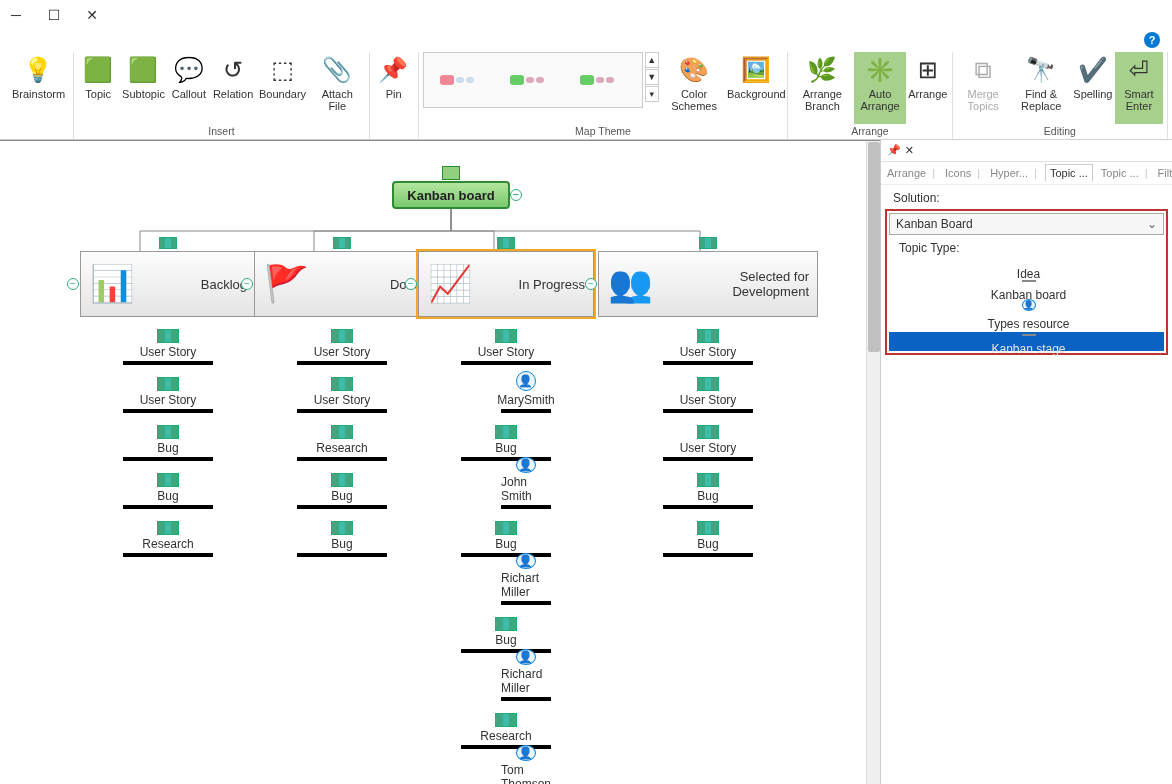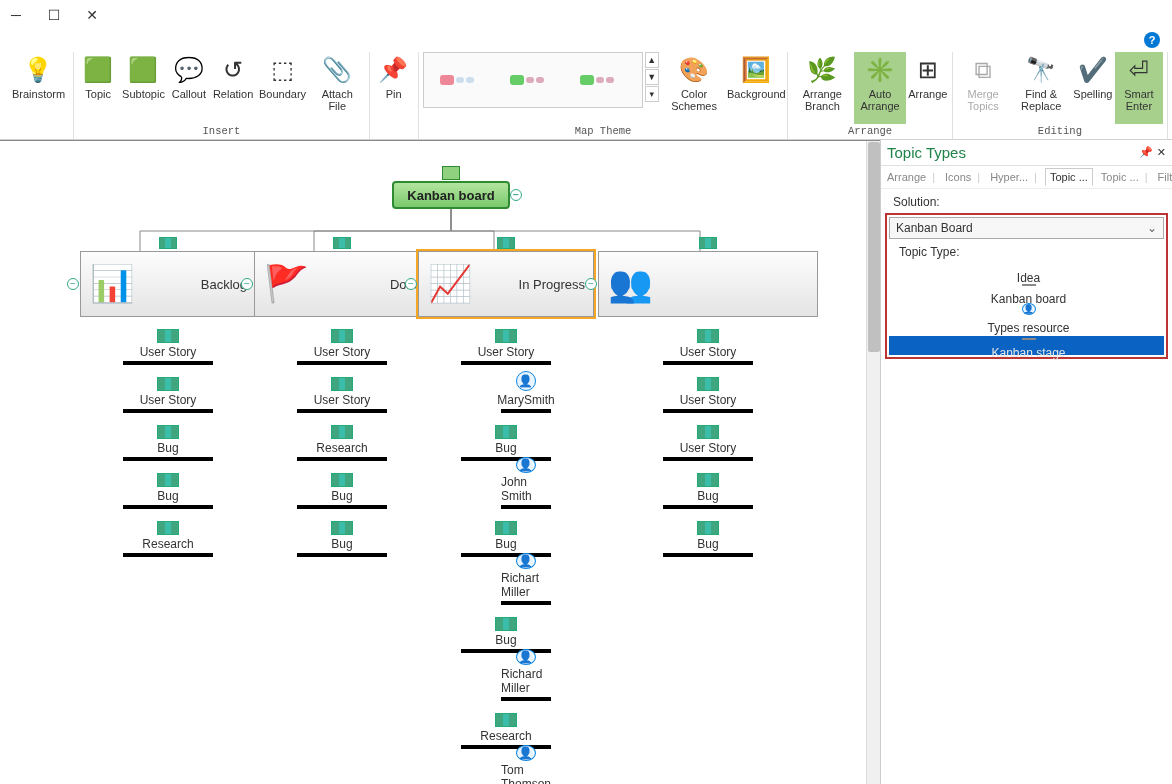--- a/index.html
+++ b/index.html
@@ -10,21 +10,21 @@
 .win-btn { width: 16px; height: 16px; display: flex; align-items: center; justify-content: center; font-size: 14px; cursor: default; }
 .help-row { height: 20px; display: flex; justify-content: flex-end; padding-right: 12px; align-items: center; }
 .help-icon { width: 16px; height: 16px; border-radius: 50%; background: #0078d4; color: #fff; display: flex; align-items: center; justify-content: center; font-size: 11px; font-weight: bold; }
 .ribbon { height: 90px; display: flex; border-bottom: 1px solid #d0d0d0; padding: 2px 4px 0; }
 .ribbon-group { display: flex; flex-direction: column; align-items: center; padding: 0 4px; border-right: 1px solid #e0e0e0; }
 .ribbon-items { display: flex; gap: 2px; flex: 1; }
 .ribbon-btn { display: flex; flex-direction: column; align-items: center; justify-content: flex-start; padding: 2px 4px; min-width: 40px; cursor: default; text-align: center; font-size: 11px; line-height: 12px; gap: 2px; }
 .ribbon-btn.active { background: #a8d08d; }
 .ribbon-btn.disabled { color: #aaa; }
 .ribbon-icon { width: 32px; height: 32px; display: flex; align-items: center; justify-content: center; font-size: 24px; }
-.ribbon-label { font-size: 10.5px; color: #555; padding: 1px 0 2px; font-family: Liberation Mono, monospace; }
+.ribbon-label { font-size: 10.5px; color: #555; padding: 1px 0 2px; }
 .ribbon-group.no-label .ribbon-label { visibility: hidden; }
 .theme-gallery { width: 220px; height: 56px; border: 1px solid #ccc; display: flex; align-items: center; justify-content: space-around; padding: 0 4px; background: #fafafa; }
 .theme-swatch { width: 46px; height: 24px; display: flex; align-items: center; gap: 2px; }
 .theme-swatch span { display: block; border-radius: 3px; }
 .theme-arrows { display: flex; flex-direction: column; gap: 1px; margin-left: 2px; }
 .theme-arrows div { width: 14px; height: 16px; border: 1px solid #ccc; display: flex; align-items: center; justify-content: center; font-size: 9px; background: #fff; }
 
 .workspace { position: relative; height: 644px; display: flex; }
 .canvas { flex: 1; position: relative; background: #fff; overflow: hidden; border-top: 1px solid #888; }
 .scrollbar-v { position: absolute; right: 0; top: 0; bottom: 0; width: 14px; background: #f0f0f0; border-left: 1px solid #ddd; }
@@ -330,20 +330,21 @@
               <div class="leaf-ico">👤</div>
               <div>Tom Thomson</div>
             </div>
           </div>
         </div>
         <div class="stage" style="left: 598px; top: 110px; width: 220px;">
           <div class="stage-box">
             <div class="mini-handle"></div>
             <div class="collapse left">−</div>
             <div class="stage-img">👥</div>
+            <div class="stage-title">Selected for Development</div>
           </div>
           <div class="child-stack">
             <div class="child-row">
               <div class="child-ico"></div>
               <div>User Story</div>
             </div>
             <div class="child-row">
               <div class="child-ico"></div>
               <div>User Story</div>
             </div>
@@ -362,21 +363,20 @@
           </div>
         </div>
       </div>
     <div class="scrollbar-v">
         <div class="thumb"></div>
       </div>
   </div>
 
   <div class="panel">
     <div class="panel-header">
-      <div class="panel-title">Topic Types</div>
       <div class="panel-ctrl">
         <span>📌</span>
         <span>✕</span>
       </div>
     </div>
     <div class="panel-tabs">
       <div class="panel-tab sep">Arrange</div>
       <div class="panel-tab sep">Icons</div>
       <div class="panel-tab sep">Hyper...</div>
       <div class="panel-tab active">Topic ...</div>

